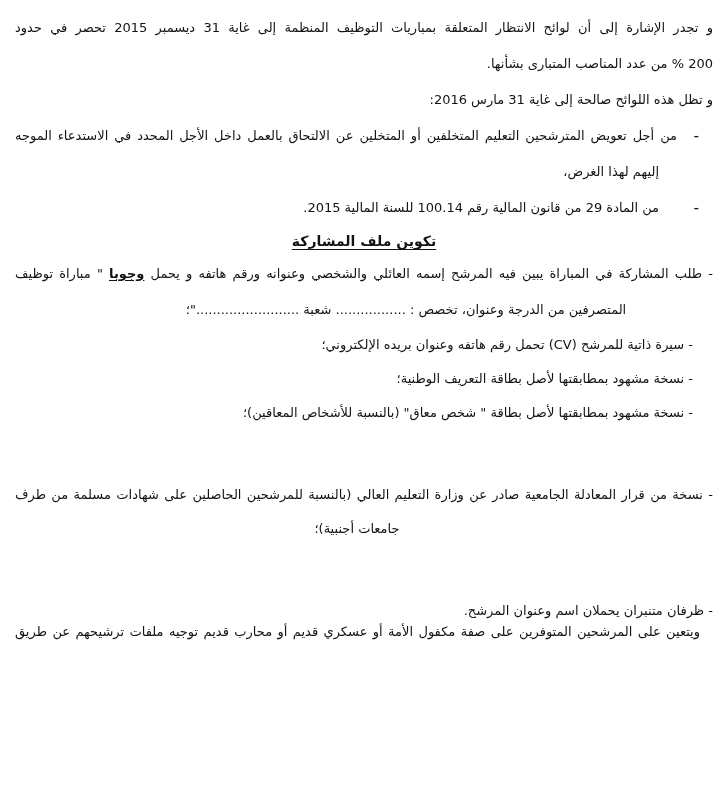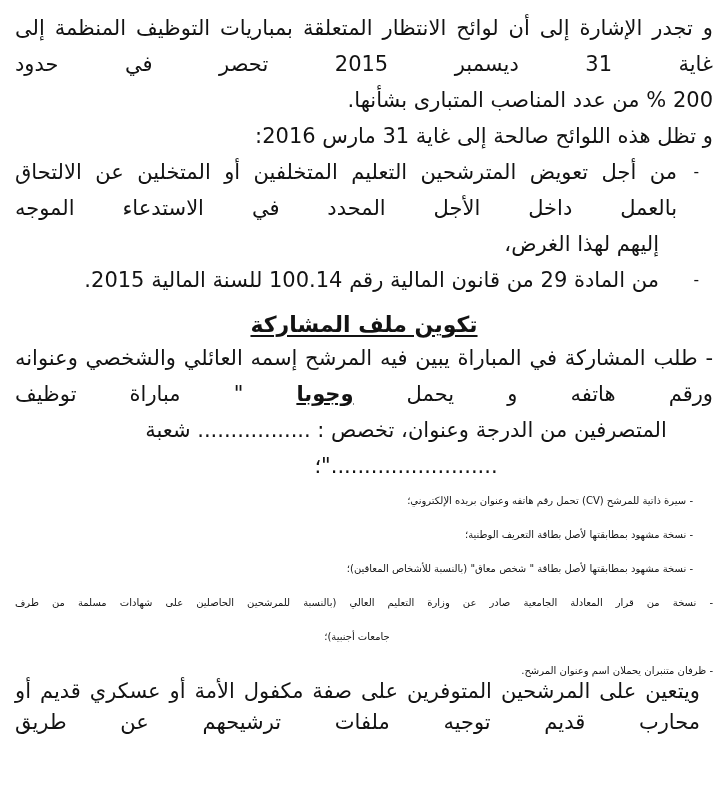--- a/index.html
+++ b/index.html
@@ -9,51 +9,51 @@
     color: #131313;
     font-family: "DejaVu Sans", sans-serif;
     direction: rtl;
     overflow: hidden;
   }
   .content {
     padding: 10px 14px 0 15px;
     box-sizing: border-box;
     width: 727px;
   }
-  .ln { line-height: 36px; font-size: 21px; white-space: normal; }
+  .ln { line-height: 36px; font-size: 13px; white-space: normal; }
   .right { text-align: right; }
   .just  { text-align: justify; text-align-last: justify; }
 
   
   .bullet { position: relative; }
   .bullet .marker {
     position: absolute; right: 14px; top: 0;
     line-height: 36px; font-size: 15.5px;
   }
   .bullet .b-l1 { padding-right: 36px; }
   .bullet .b-l2 { padding-right: 54px; }
 
   
   .heading {
     text-align: center;
     font-weight: bold;
-    font-size: 22px;
+    font-size: 14px;
     line-height: 30px;
-    margin-top: 12px;
+    margin-top: 0;
     text-decoration: underline;
     text-underline-offset: 3px;
   }
 
   .bu { font-weight: bold; text-decoration: underline; text-underline-offset: 2px; }
 
   .req-l2 { padding-left: 84px; text-align: center; }
 
-  .doc-ln { line-height: 34px; font-size: 10px; }
+  .doc-ln { line-height: 34px; font-size: 13px; }
   .ind-lg { padding-right: 20px; }
-  .ind-sm { padding-right: 0; }
+  .ind-sm { padding-right: 0; margin-top: 48px; }
   .doc-wrap2 { padding-right: 14px; text-align: center; }
 
   .vet { margin-top: -12px; }
   .vet .ln { line-height: 31px; }
   .vet-l1 { padding-right: 13px; }
 </style>
 </head>
 <body>
 
 <div class="content">

